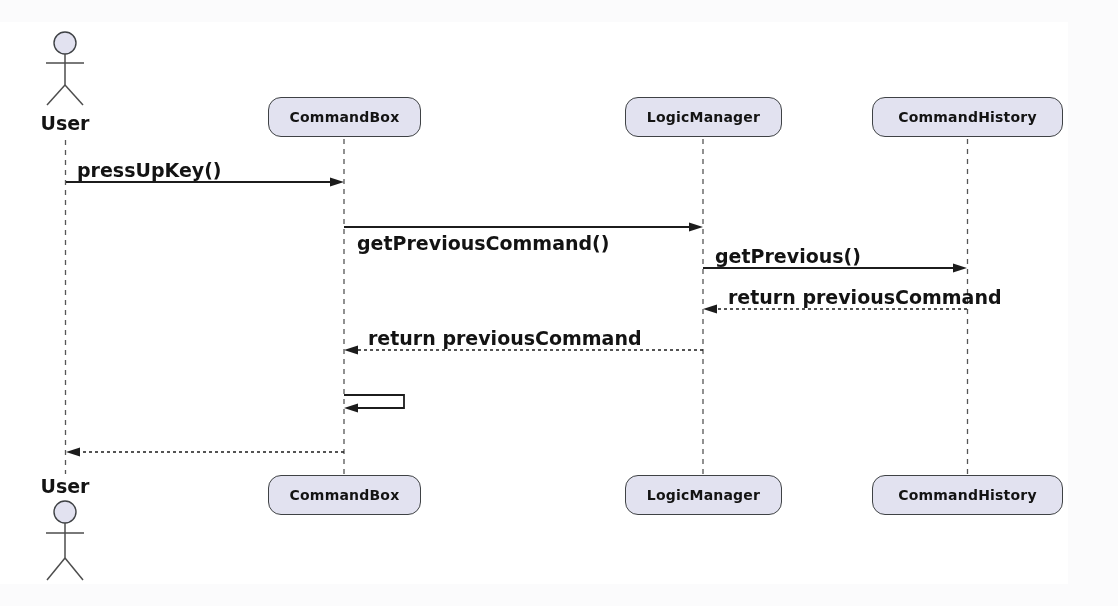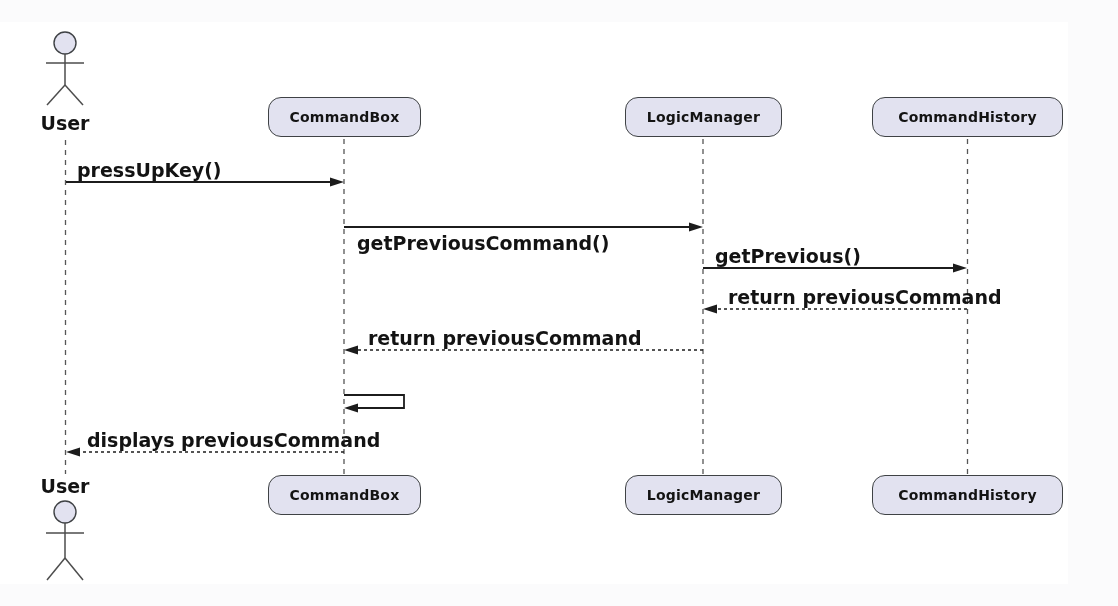--- a/index.html
+++ b/index.html
@@ -119,16 +119,15 @@
 
     <div class="participant" style="left:268px;top:475px;width:153px;">CommandBox</div>
     <div class="participant" style="left:625px;top:475px;width:157px;">LogicManager</div>
     <div class="participant" style="left:872px;top:475px;width:191px;">CommandHistory</div>
 
     <div class="msg-label" style="left:77px;top:161px;">pressUpKey()</div>
     <div class="msg-label" style="left:357px;top:206px;margin-top:28px;">getPreviousCommand()</div>
     <div class="msg-label" style="left:715px;top:247px;">getPrevious()</div>
     <div class="msg-label" style="left:728px;top:288px;">return previousCommand</div>
     <div class="msg-label" style="left:368px;top:329px;">return previousCommand</div>
-    <div class="msg-label" style="left:87px;top:431px;">displays previousCommand</div>
 
   </div>
 </div>
 
 </body></html>

